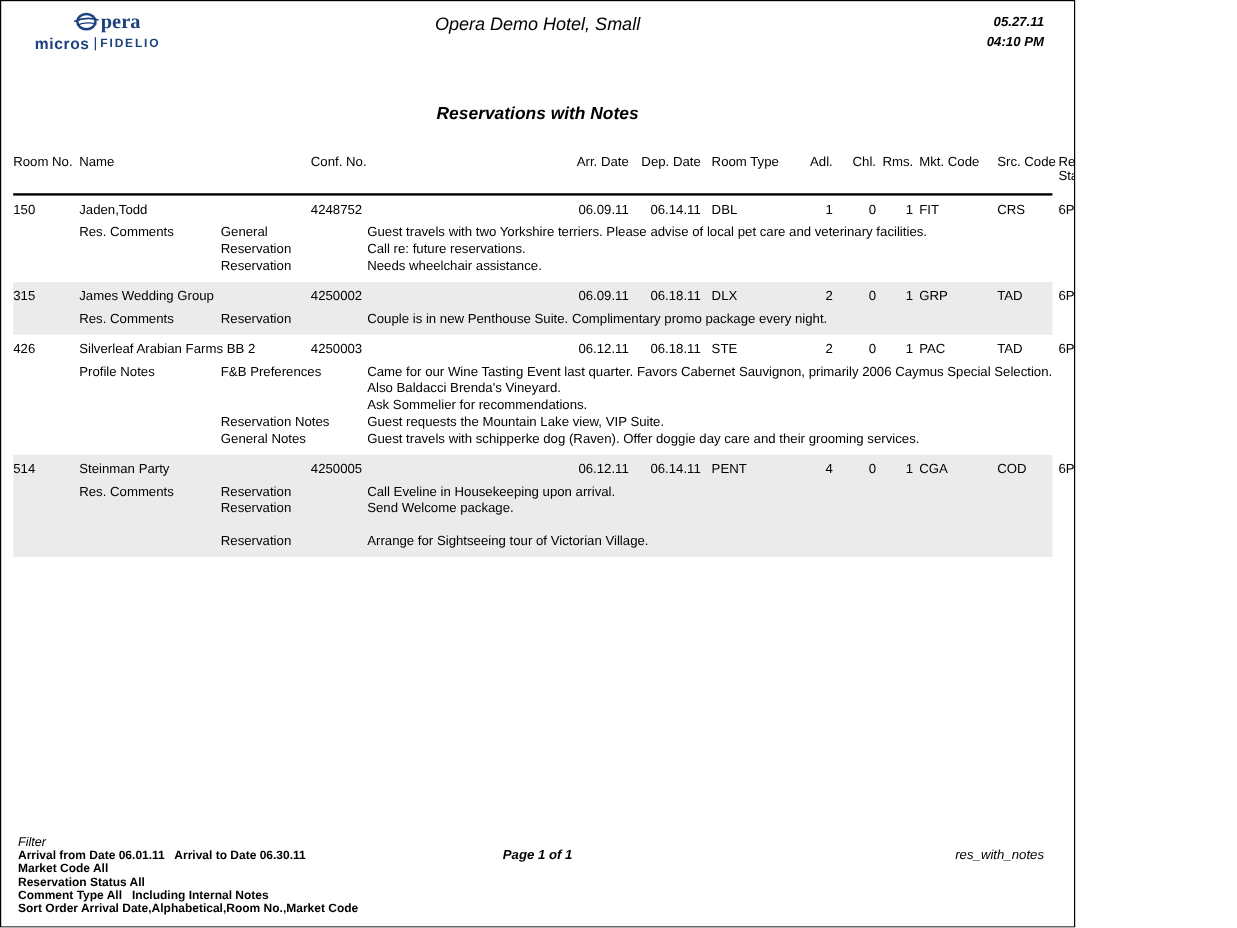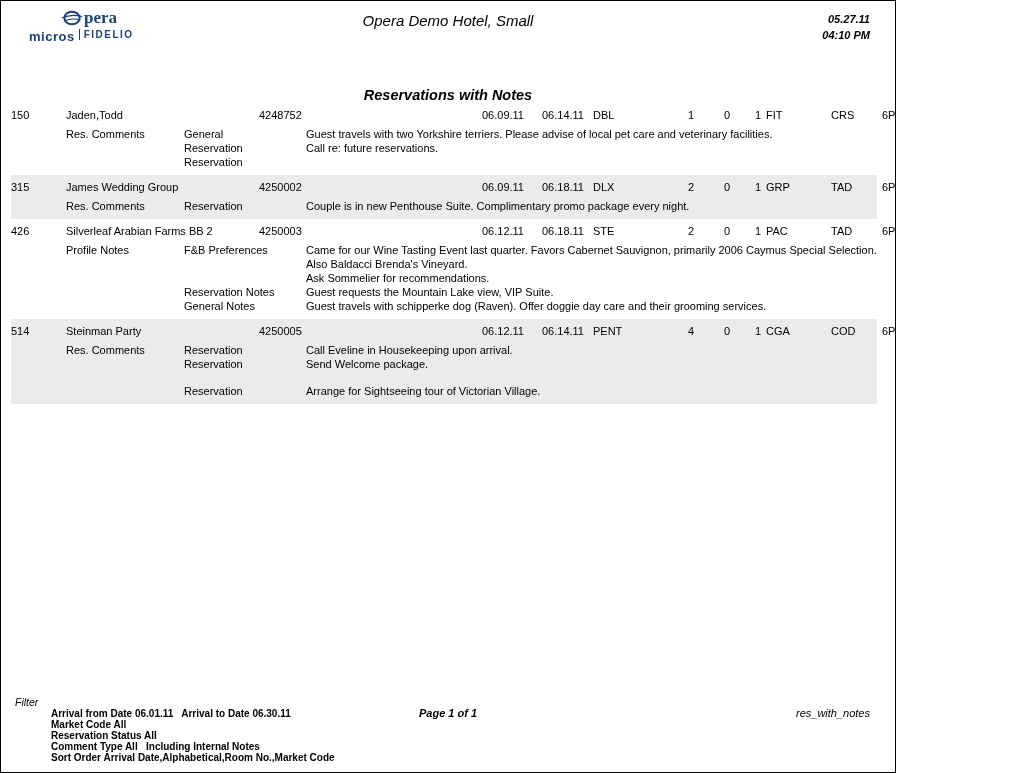--- a/index.html
+++ b/index.html
@@ -20,21 +20,21 @@
   }
 
   
   .page-header { position: relative; height: 70px; }
   .logo { position: absolute; left: 28px; top: 7px; width: 120px; }
   .logo-top { display: flex; align-items: center; justify-content: center; gap: 1px; }
   .logo-top .wordmark {
     color: var(--brand-navy); font-size: 17px; font-weight: 600;
     font-family: "Liberation Serif", serif; letter-spacing: 0px;
   }
-  .logo-bottom { display: flex; gap: 4px; margin-top: 1px; }
+  .logo-bottom { display: flex; align-items: center; gap: 4px; margin-top: 1px; }
   .logo-bottom .micros {
     color: var(--brand-navy); font-weight: bold; font-size: 13px; letter-spacing: 0.5px;
   }
   .logo-bottom .div-bar { width: 1px; height: 11px; background: var(--brand-navy); }
   .logo-bottom .fidelio {
     color: var(--brand-navy); font-weight: bold; font-size: 10px; letter-spacing: 1.5px;
   }
   .hotel-name {
     text-align: center; font-style: italic; font-size: 15px; padding-top: 11px;
   }
@@ -80,21 +80,21 @@
   .c-rms { text-align: right; padding-right: 2px; }
   .c-mkt { padding-left: 3px; }
   .c-src { padding-left: 2px; }
   .c-status { padding-left: 2px; }
 
   
   .page-footer { position: absolute; left: 0; right: 0; bottom: 9px; height: 58px; }
   .filter-block { position: absolute; left: 14px; bottom: 0; display: flex; align-items: flex-start; flex-direction: column; }
   .filter-label { font-style: italic; font-size: 10.5px; width: 24px; }
   .filter-lines { font-size: 10px; font-weight: bold; line-height: 11px; }
-  .filter-lines .filter-line { white-space: pre-wrap; margin-left: 36px; }
+  .filter-lines .filter-line { white-space: pre-wrap; }
   .page-number {
     position: absolute; left: 0; right: 0; top: 2px;
     text-align: center; font-style: italic; font-weight: 600; font-size: 11px;
   }
   .report-code { position: absolute; right: 25px; top: 2px; font-style: italic; font-size: 11px; }
 </style>
 </head>
 <body>
 
 <div class="page">
@@ -116,20 +116,34 @@
       </div>
     </div>
     <div class="hotel-name">Opera Demo Hotel, Small</div>
     <div class="stamp date">05.27.11</div>
     <div class="stamp time">04:10 PM</div>
   </div>
 
   <div class="report-title">Reservations with Notes</div>
 
   <div class="table-area">
+    <div class="cols-header">
+        <div class="c-room">Room No.</div>
+        <div class="c-name">Name</div>
+        <div class="c-conf">Conf. No.</div>
+        <div class="c-arr">Arr. Date</div>
+        <div class="c-dep">Dep. Date</div>
+        <div class="c-rtype">Room Type</div>
+        <div class="c-adl">Adl.</div>
+        <div class="c-chl">Chl.</div>
+        <div class="c-rms">Rms.</div>
+        <div class="c-mkt">Mkt. Code</div>
+        <div class="c-src">Src. Code</div>
+        <div class="c-status">Res. Status</div>
+      </div>
     <div id="reservations">
         <div class="res-block">
           <div class="res-row">
             <div class="c-room">150</div>
             <div class="c-name">Jaden,Todd</div>
             <div class="c-conf">4248752</div>
             <div class="c-arr">06.09.11</div>
             <div class="c-dep">06.14.11</div>
             <div class="c-rtype">DBL</div>
             <div class="c-adl">1</div>
@@ -148,20 +162,21 @@
           <div class="note-row">
             <div class="n-indent"></div>
             <div class="n-group"></div>
             <div class="n-type">Reservation</div>
             <div class="note-text">Call re: future reservations.</div>
           </div>
           <div class="note-row">
             <div class="n-indent"></div>
             <div class="n-group"></div>
             <div class="n-type">Reservation</div>
+            <div class="note-text">Needs wheelchair assistance.</div>
           </div>
         </div>
         <div class="res-block shaded">
           <div class="res-row">
             <div class="c-room">315</div>
             <div class="c-name">James Wedding Group</div>
             <div class="c-conf">4250002</div>
             <div class="c-arr">06.09.11</div>
             <div class="c-dep">06.18.11</div>
             <div class="c-rtype">DLX</div>

